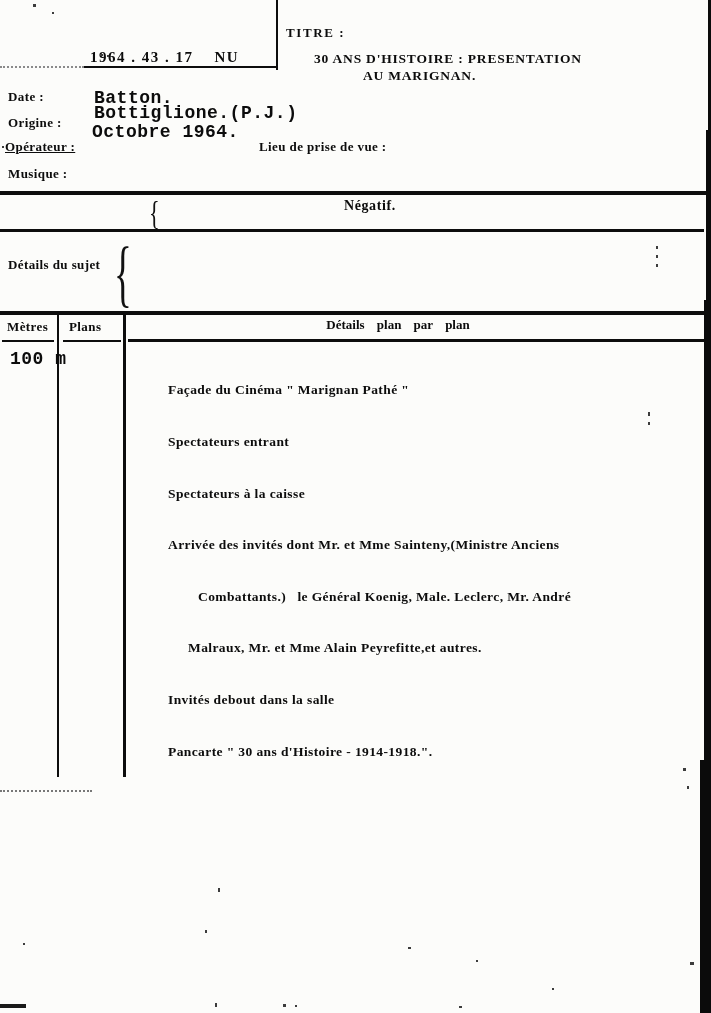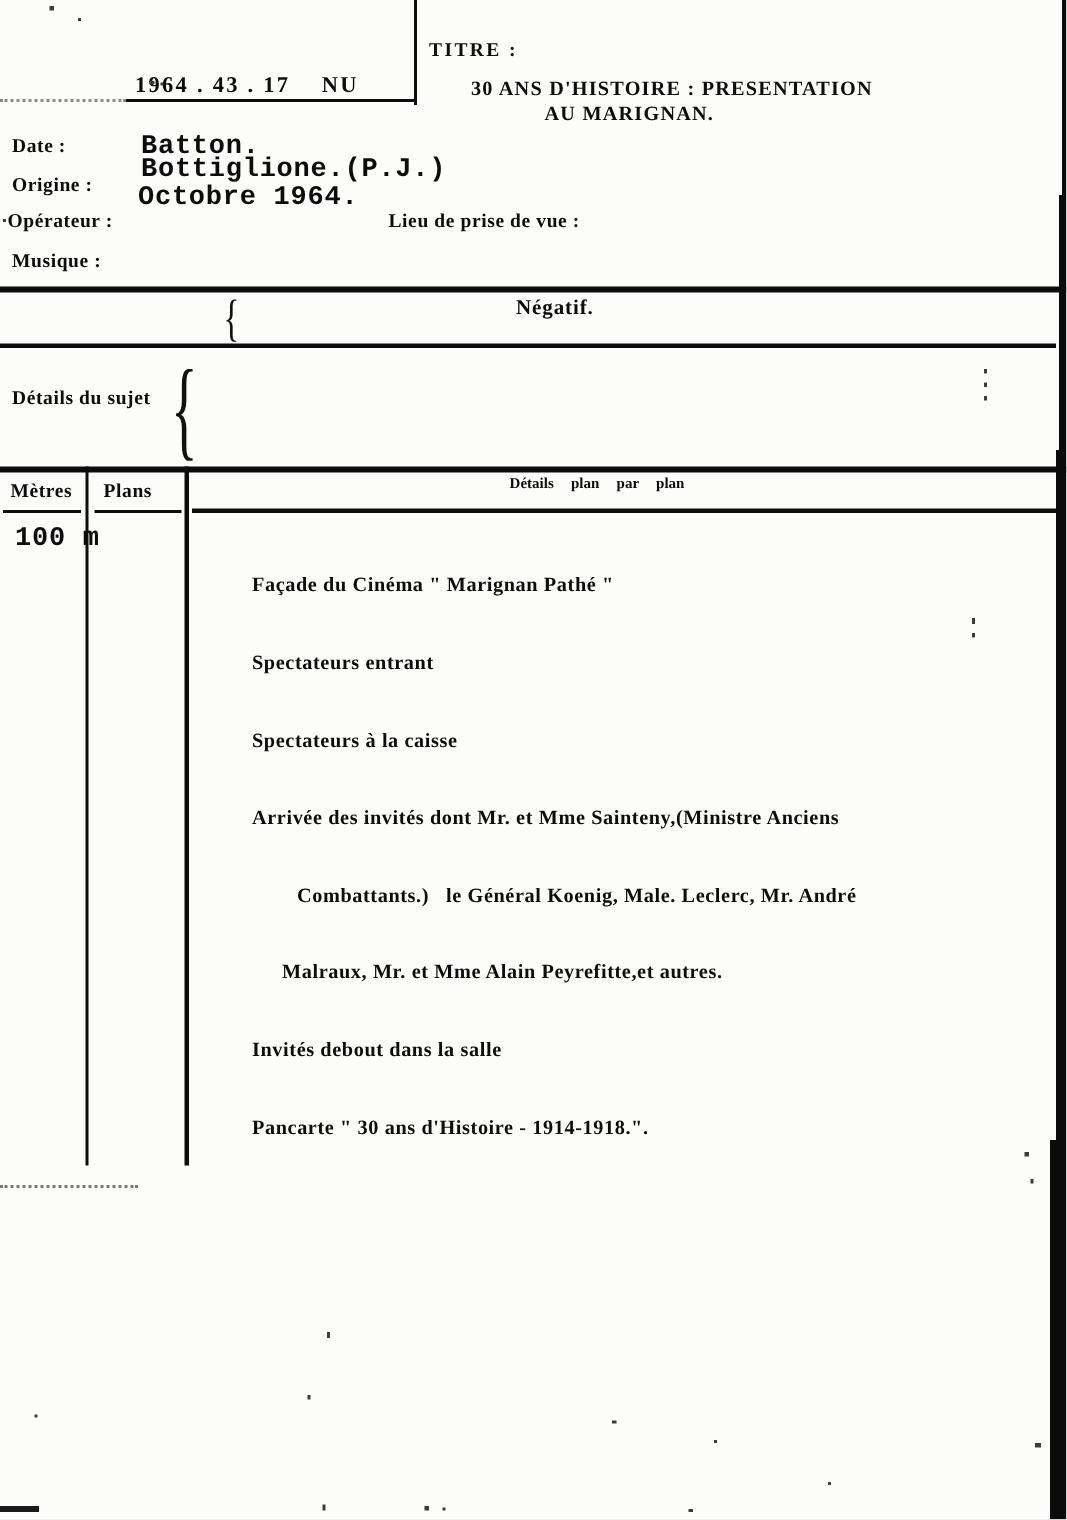--- a/index.html
+++ b/index.html
@@ -16,21 +16,21 @@
   .val{font-size:18px;letter-spacing:.5px;font-family:Liberation Mono, monospace;}
   .hr{position:absolute;background:#0d0d0d;}
   .vr{position:absolute;background:#0d0d0d;}
   .dotted{position:absolute;height:0;border-top:2px dotted #8a8a8a;}
   .brace{position:absolute;font-weight:400;line-height:1;color:#111;transform-origin:left top;}
   .code{font-size:15px;letter-spacing:1.5px;}
   .titre-label{font-size:13px;letter-spacing:1.6px;}
   .titre{font-size:13.5px;letter-spacing:.8px;}
   .nature-label{position:absolute;left:6px;top:198px;width:146px;text-align:center;
     font-weight:700;font-size:12.5px;line-height:14px;}
-  .col-details{left:128px;top:317px;width:540px;text-align:center;word-spacing:9px;font-size:10px;}
+  .col-details{left:128px;top:317px;width:540px;text-align:center;word-spacing:9px;font-size:13px;}
   .details-block{position:absolute;left:168px;top:347px;font-weight:700;
     font-size:13.5px;line-height:17.2px;letter-spacing:.4px;white-space:pre;}
   .ind1{margin-left:30px;}
   .ind2{margin-left:20px;}
   .strip{position:absolute;background:#0b0b0b;}
   .speck{position:absolute;background:#3c3c3c;}
 </style>
 </head>
 <body>
 
@@ -42,21 +42,21 @@
   <div class="t code" style="left:90px;top:49px;">1964 . 43 . 17    NU</div>
 
   <div class="t titre-label" style="left:286px;top:25px;">TITRE :</div>
   <div class="t titre" style="left:314px;top:51px;">30 ANS D'HISTOIRE : PRESENTATION</div>
   <div class="t titre" style="left:363px;top:68px;">AU MARIGNAN.</div>
 
   <div class="t label" style="left:8px;top:89px;">Date :</div>
   <div class="t val" style="left:94px;top:88px;">Batton.</div>
   <div class="t val" style="left:94px;top:103px;">Bottiglione.(P.J.)</div>
   <div class="t label" style="left:8px;top:115px;">Origine :</div>
-  <div class="t label" style="left:5px;top:139px;">Opérateur :</div>
+  <div class="t label" style="left:5px;top:139px;text-decoration:underline;">Opérateur :</div>
   <div class="t val" style="left:92px;top:122px;">Octobre 1964.</div>
   <div class="t label" style="left:259px;top:139px;">Lieu de prise de vue :</div>
   <div class="t label" style="left:8px;top:166px;">Musique :</div>
 
   <div class="hr" style="left:0;top:191px;width:711px;height:4px;"></div>
   <div class="brace" style="left:149px;top:196px;font-size:34px;transform:scaleX(.65);">{</div>
   <div class="t" style="left:344px;top:198px;font-size:14px;letter-spacing:.6px;">Négatif.</div>
   <div class="hr" style="left:0;top:229px;width:704px;height:3px;"></div>
 
   <div class="t label" style="left:8px;top:257px;">Détails du sujet</div>

